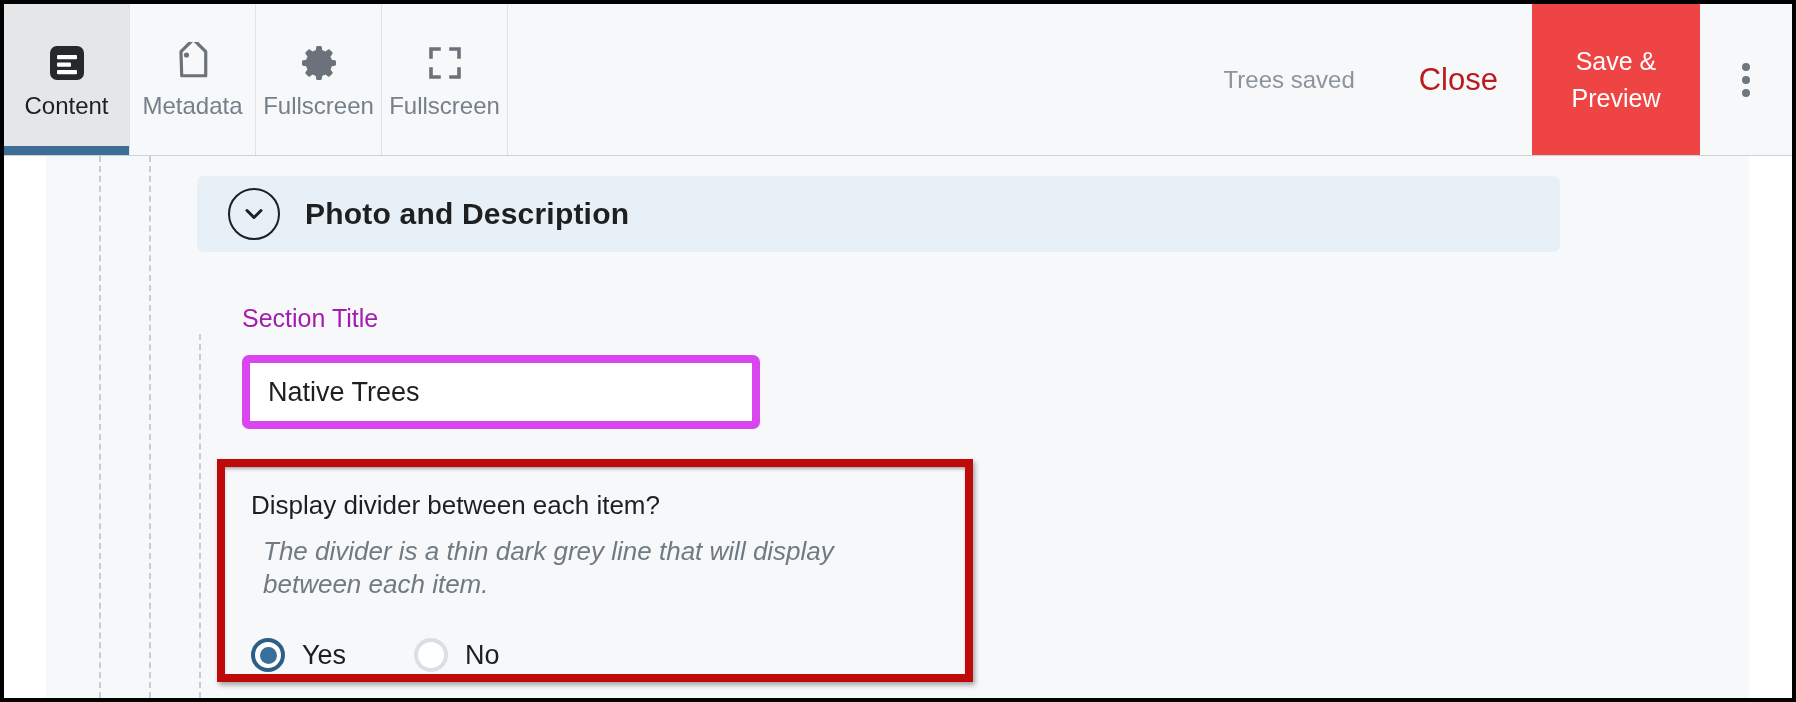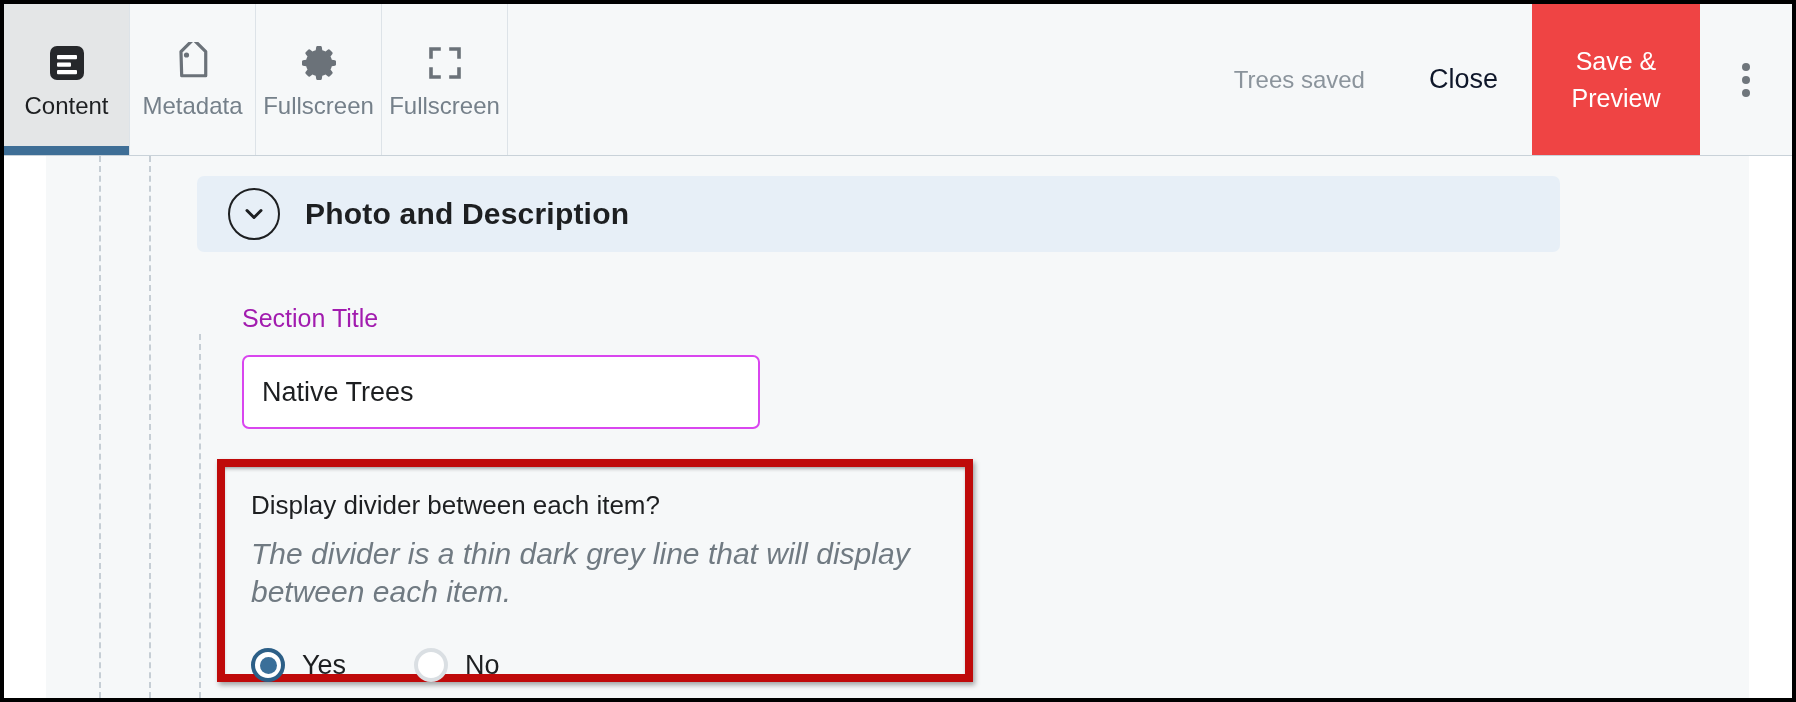--- a/index.html
+++ b/index.html
@@ -95,22 +95,22 @@
     align-items: center;
     font-size: 24px;
     color: #8b949c;
     padding: 0 30px;
     white-space: nowrap;
   }
 
   .close-btn {
     display: flex;
     align-items: center;
-    font-size: 27px;
-    color: #0f172a;
+    font-size: 31px;
+    color: #b91c1c;
     padding: 16px 34px;
     cursor: pointer;
     white-space: nowrap;
   }
 
   .save-preview-btn {
     width: 168px;
     background: #ef4444;
     color: #ffffff;
     font-size: 25px;
@@ -218,21 +218,21 @@
   }
 
   .text-input {
     position: absolute;
     left: 196px;
     top: 199px;
     width: 518px;
     height: 74px;
     box-sizing: border-box;
     background: #ffffff;
-    border: 2px solid #d946ef;
+    border: 8px solid #d946ef;
     border-radius: 7px;
     font-family: "Liberation Sans", "DejaVu Sans", sans-serif;
     font-size: 27px;
     color: #1d1f21;
     padding: 0 18px;
     outline: none;
   }
 
   
   .highlight-box {
@@ -257,24 +257,24 @@
     padding: 23px 26px 0 26px;
     box-sizing: border-box;
   }
   .question-label {
     font-size: 26px;
     color: #1d1f21;
     margin: 0 0 14px 0;
     line-height: 1.2;
   }
   .helper-text {
-    font-size: 30px;
+    font-size: 26px;
     font-style: italic;
     color: #707a82;
-    margin: 0;
+    margin: 12px;
     line-height: 1.25;
   }
 
   .radio-row {
     display: flex;
     align-items: center;
     margin-top: 38px;
     gap: 0;
   }
   .radio-option {

